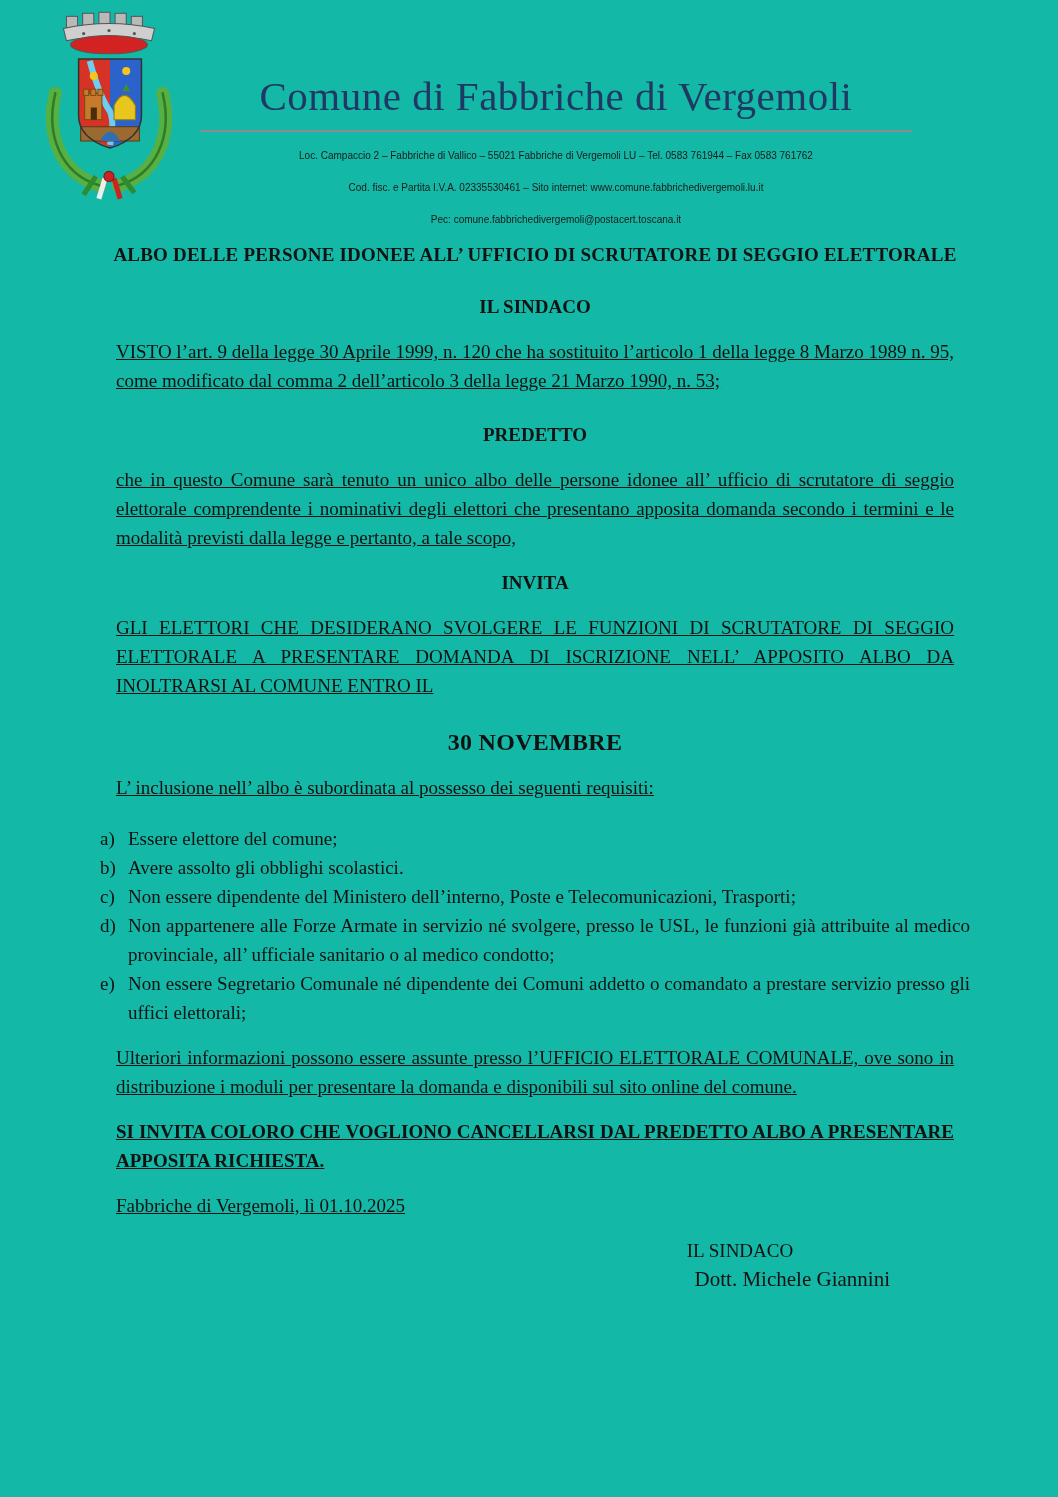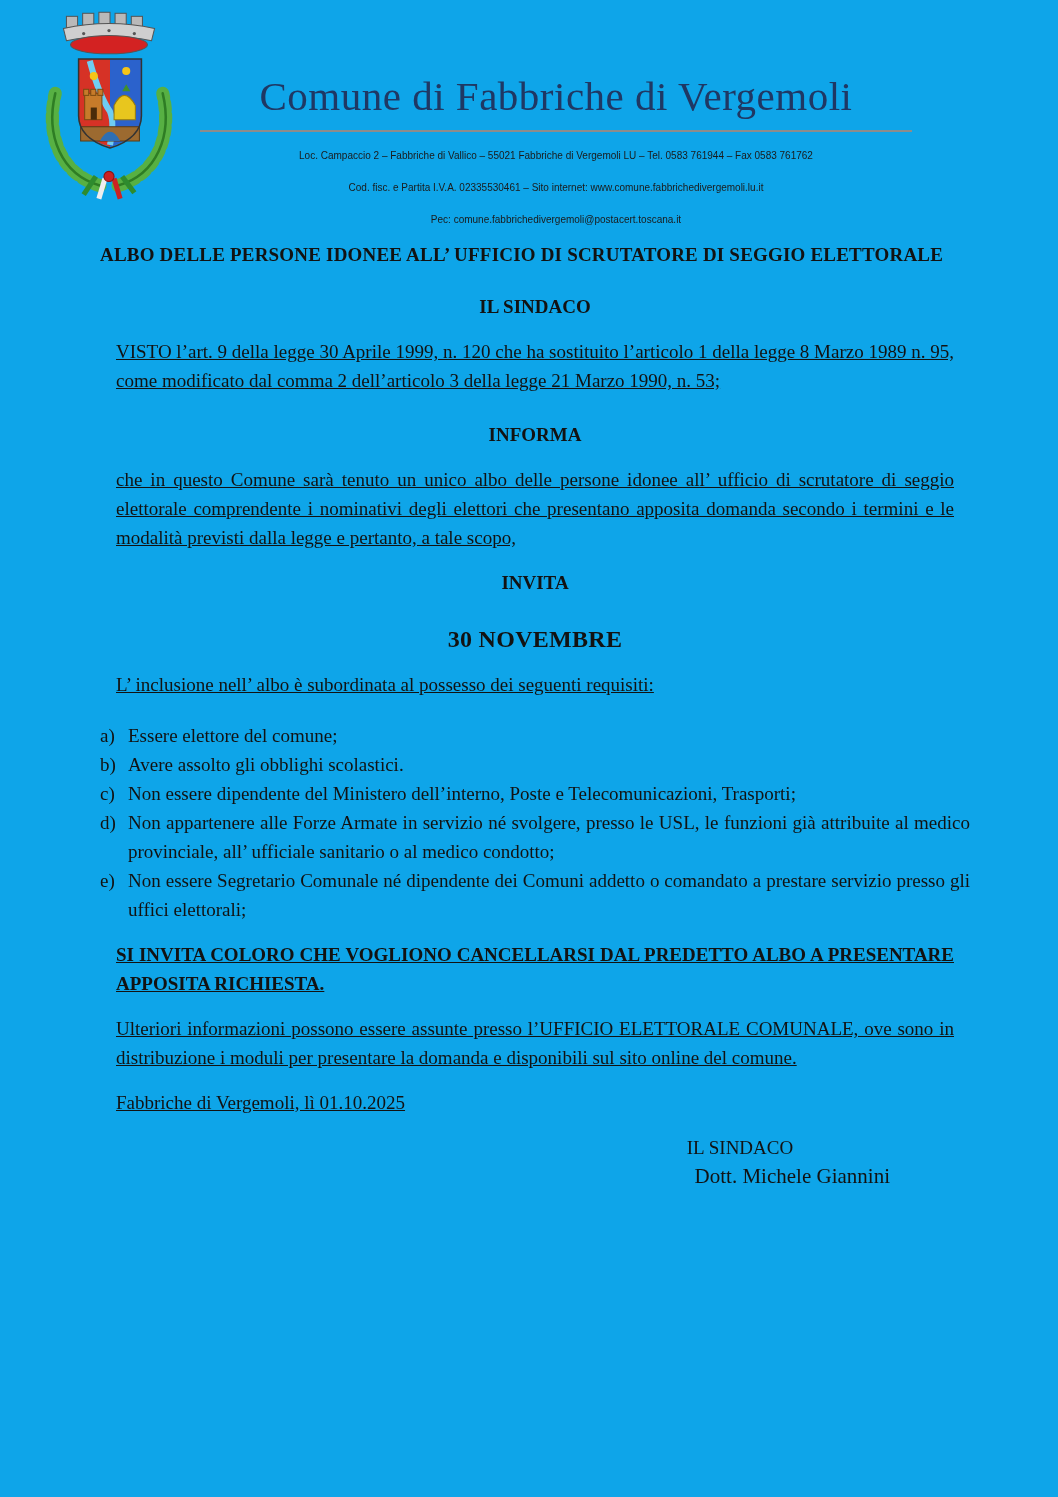--- a/index.html
+++ b/index.html
@@ -1,41 +1,41 @@
 <!DOCTYPE html>
 <html lang="it"><head>
 <meta charset="utf-8">
 <style>
   html,body{margin:0;padding:0;background:#e8e8e8;}
   .page{
     position:relative;
     width:1058px;height:1497px;
     margin:0 auto;
-    background:#0ea5e9;
+    background:#14b8a6;
     font-family:"Liberation Serif", serif;
     color:#121212;
     overflow:hidden;
   }
   
   .doc-header{position:relative;height:214px;}
   .coat{position:absolute;left:33px;top:6px;width:152px;height:198px;}
   .header-right{position:absolute;left:200px;top:72px;width:712px;text-align:center;}
   .muni-title{
     margin:0 0 10px 0;
     font-size:41px;font-weight:400;letter-spacing:.5px;
     color:#1f3864;
     font-family:"Liberation Serif", serif;
   }
   .header-rule{border:0;border-top:2px solid #8c8c8c;margin:0 0 9px 0;}
   .addr{margin:16px;font-family:"Liberation Sans", sans-serif;font-size:10px;line-height:16px;color:#1a1a1a;}
   
   .doc-body{padding:0 88px 0 100px;font-size:19px;line-height:29px;}
   .doc-body p{margin:16px;text-decoration:underline;}
   .just{text-align:justify;}
-  .doc-title{margin:26px 0 0 0;font-size:19px;font-weight:700;letter-spacing:.2px;}
+  .doc-title{margin:26px 0 0 0;font-size:19px;font-weight:700;text-align:center;letter-spacing:.2px;}
   .subtitle{margin:23px 0 0 0;font-size:19px;font-weight:700;text-align:center;}
   .h-mid{margin:25px 0 0 0;font-size:19px;font-weight:700;text-align:center;}
   .h-tight{margin:12px;font-size:19px;font-weight:700;text-align:center;}
   .p-visto{margin-top:23px;}
   .p-informa{margin-top:0;}
   .p-invita{margin-top:22px;}
   .deadline{margin:28px 0 0 0;font-size:24px;font-weight:700;text-align:center;letter-spacing:.3px;}
   .p-intro{margin-top:31px;}
   .req-list{margin:22px 0 0 0;}
   .req-item{display:flex;}
@@ -125,26 +125,27 @@
   </header>
 
   <main class="doc-body">
 
     <h2 class="doc-title">ALBO DELLE PERSONE IDONEE ALL’ UFFICIO DI SCRUTATORE DI SEGGIO ELETTORALE</h2>
 
     <h3 class="subtitle">IL SINDACO</h3>
 
     <p class="just p-visto">VISTO l’art. 9 della legge 30 Aprile 1999, n. 120 che ha sostituito l’articolo 1 della legge 8 Marzo 1989 n. 95, come modificato dal comma 2 dell’articolo 3 della legge 21 Marzo 1990, n. 53;</p>
 
-    <h3 class="h-mid">INFORMA</h3>
+    <h3 class="h-mid">PREDETTO</h3>
 
     <p class="just p-informa">che in questo Comune sarà tenuto un unico albo delle persone idonee all’ ufficio di scrutatore di seggio elettorale comprendente i nominativi degli elettori che presentano apposita domanda secondo i termini e le modalità previsti dalla legge e pertanto, a tale scopo,</p>
 
     <h3 class="h-tight">INVITA</h3>
 
+    <p class="just p-invita">GLI ELETTORI CHE DESIDERANO SVOLGERE LE FUNZIONI DI SCRUTATORE DI SEGGIO ELETTORALE A PRESENTARE DOMANDA DI ISCRIZIONE NELL’ APPOSITO ALBO DA INOLTRARSI AL COMUNE ENTRO IL</p>
 
     <h2 class="deadline">30 NOVEMBRE</h2>
 
     <p class="p-intro">L’ inclusione nell’ albo è subordinata al possesso dei seguenti requisiti:</p>
 
     <div class="req-list">
       <div class="req-item">
         <span class="req-letter">a)</span>
         <span class="req-text">Essere elettore del comune;</span>
       </div>
@@ -160,23 +161,23 @@
         <span class="req-letter">d)</span>
         <span class="req-text">Non appartenere alle Forze Armate in servizio né svolgere, presso le USL, le funzioni già attribuite al medico provinciale, all’ ufficiale sanitario o al medico condotto;</span>
       </div>
       <div class="req-item">
         <span class="req-letter">e)</span>
         <span class="req-text">Non essere Segretario Comunale né dipendente dei Comuni addetto o comandato a prestare servizio presso gli uffici elettorali;</span>
       </div>
     </div>
 
 
+    <p class="just p-info">Ulteriori informazioni possono essere assunte presso l’UFFICIO ELETTORALE COMUNALE, ove sono in distribuzione i moduli per presentare la domanda e disponibili sul sito online del comune.</p>
+
     <p class="just p-cancel">SI INVITA COLORO CHE VOGLIONO CANCELLARSI DAL PREDETTO ALBO A PRESENTARE APPOSITA RICHIESTA.</p>
-
-    <p class="just p-info">Ulteriori informazioni possono essere assunte presso l’UFFICIO ELETTORALE COMUNALE, ove sono in distribuzione i moduli per presentare la domanda e disponibili sul sito online del comune.</p>
 
     <p class="p-date">Fabbriche di Vergemoli, lì 01.10.2025</p>
 
     <div class="signature">
       <div>IL SINDACO</div>
       <div class="sig-name">Dott. Michele Giannini</div>
     </div>
 
   </main>
 </div>

